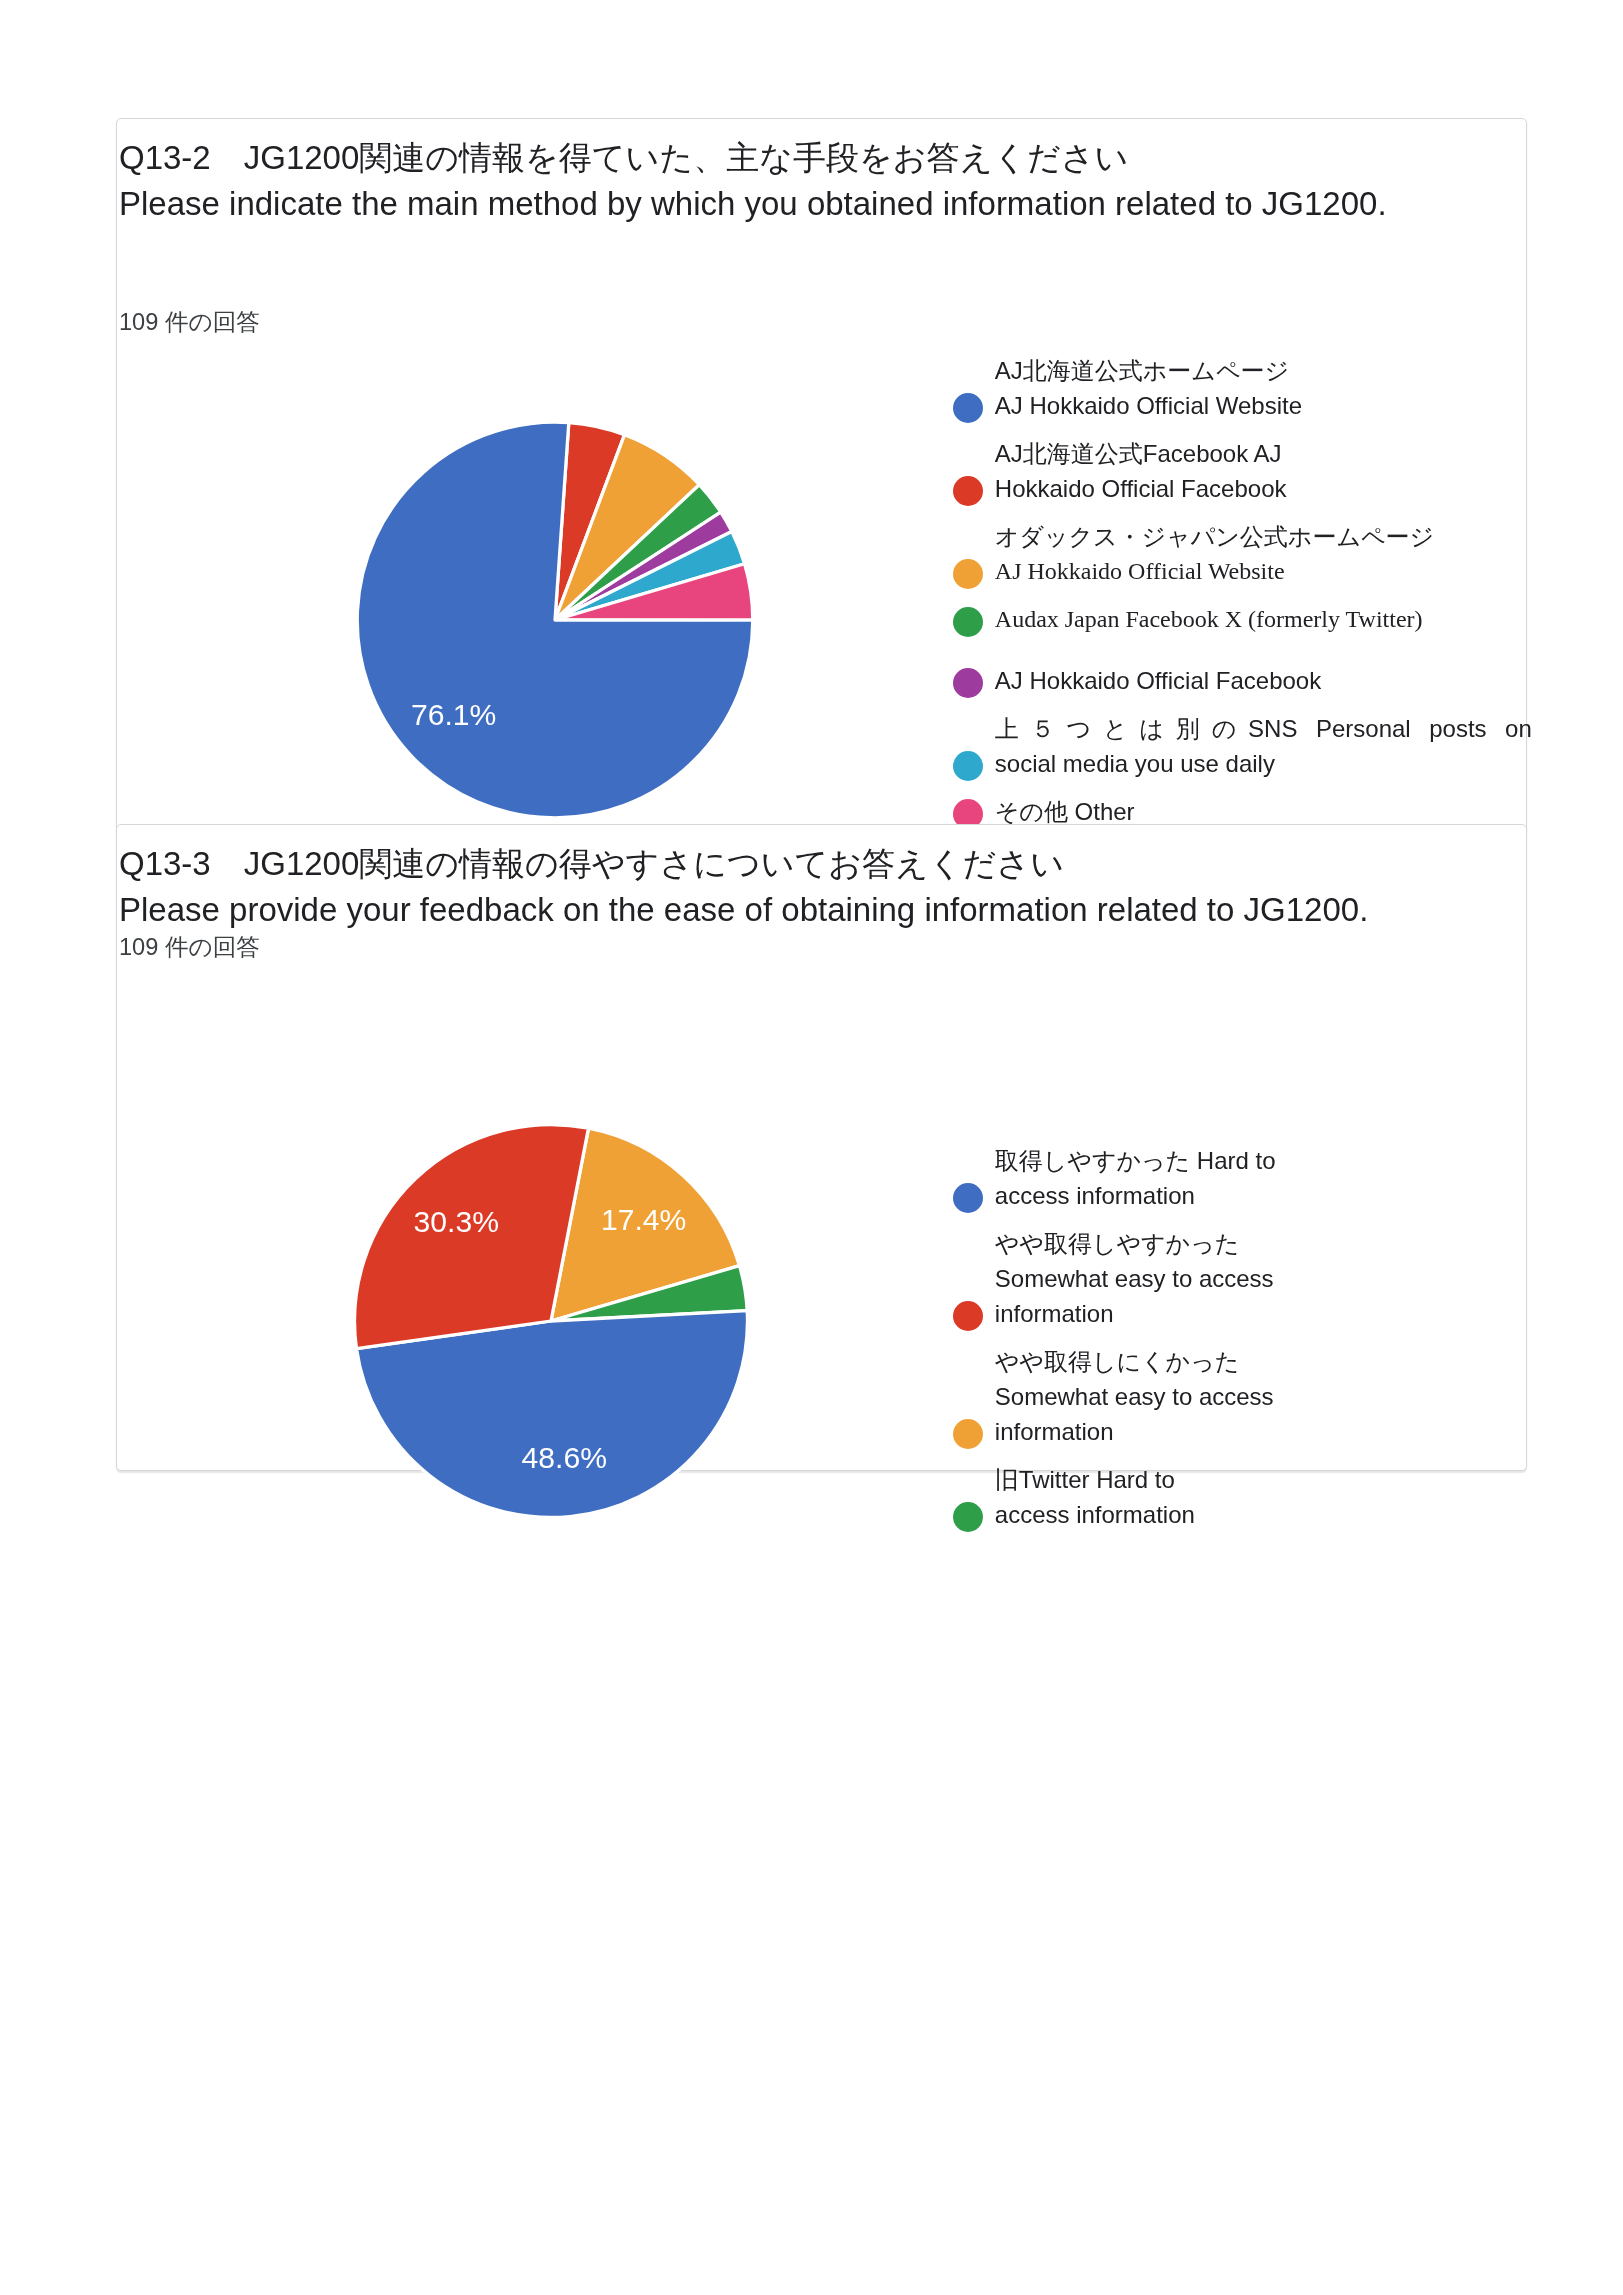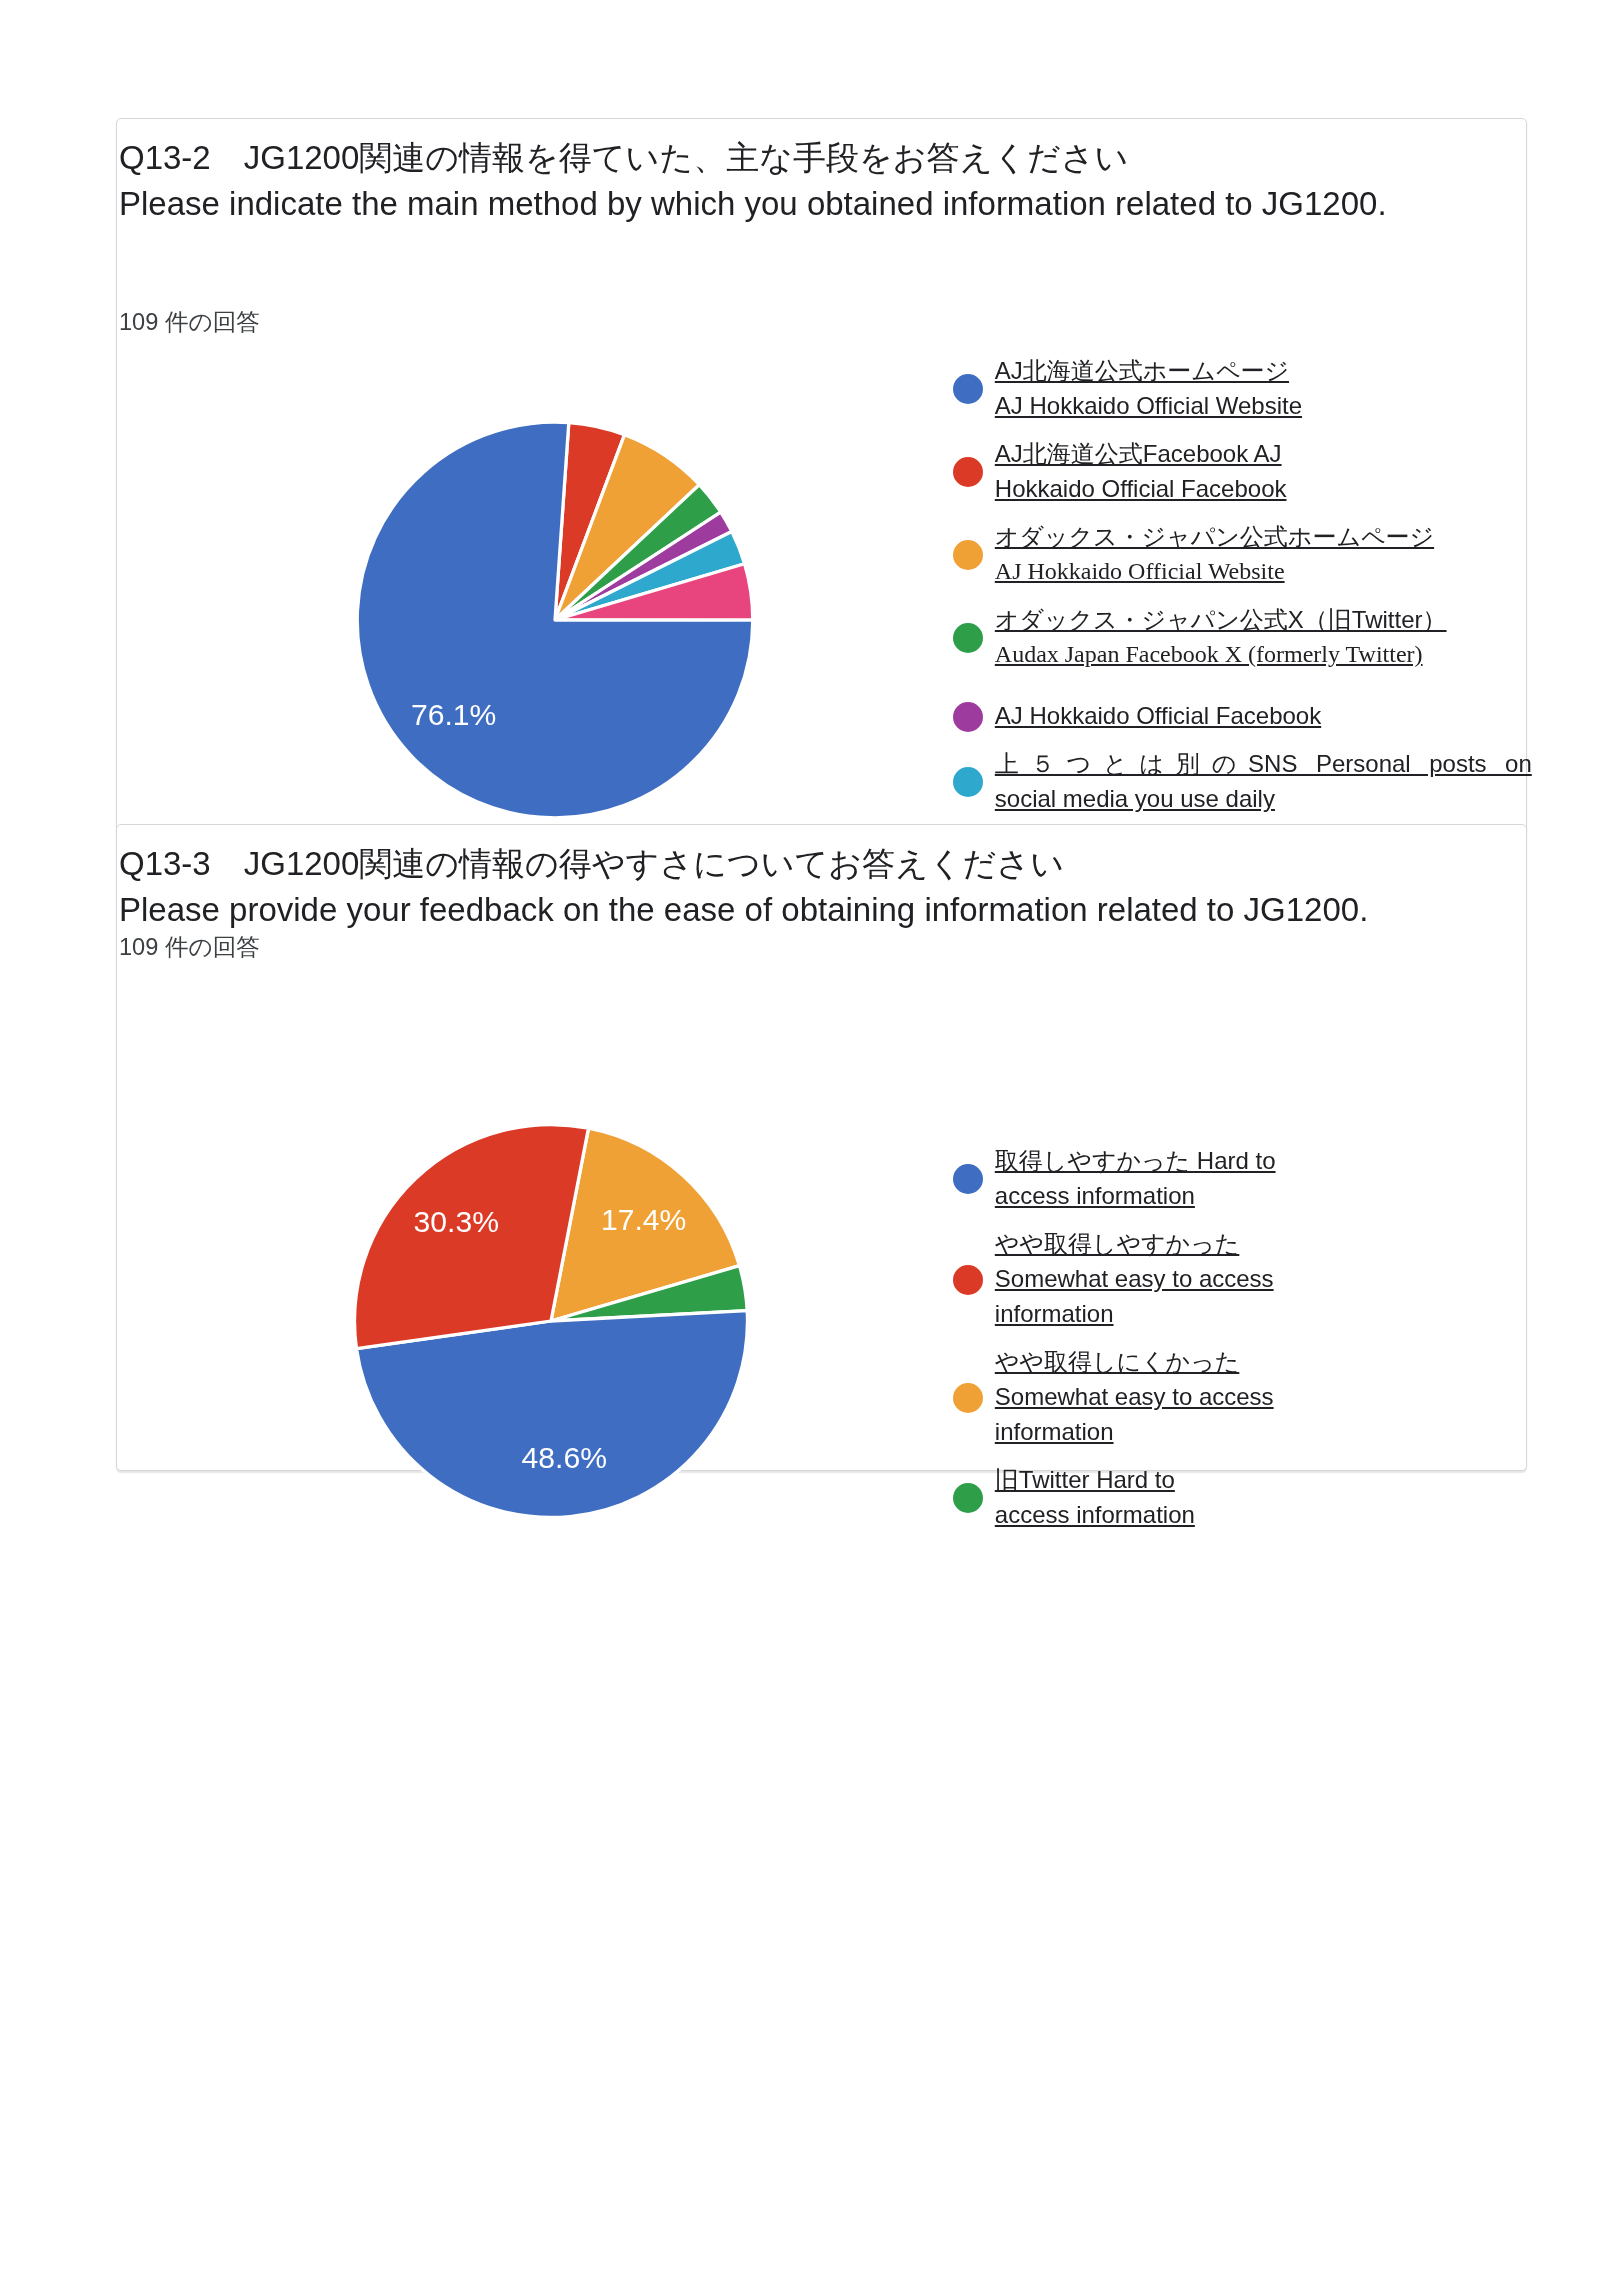--- a/index.html
+++ b/index.html
@@ -20,21 +20,21 @@
   .responses{position:absolute;left:2px;font-size:23.6px;color:#3c4043;}
   #card1 .responses{top:187px;}
   #card2 .responses{top:106px;}
   svg.pie{position:absolute;}
   #pie1{left:235px;top:298px;}
   #pie2{left:231px;top:293px;}
   .pie text{font-family:"Liberation Sans",sans-serif;font-size:46px;fill:#ffffff;}
   .legend{position:absolute;left:836px;width:592px;list-style:none;margin:0;padding:0;}
   #card1 .legend{top:234px;}
   #card2 .legend{top:318px;}
-  .legend-item{display:flex;align-items:center;margin:0 0 13px 0;text-decoration:underline;}
+  .legend-item{display:flex;align-items:flex-end;margin:0 0 13px 0;}
   .legend-item.gap-before{margin-top:26px;}
   .bullet{width:30px;height:30px;border-radius:50%;flex:0 0 30px;margin-right:11.8px;margin-top:2px;}
   .lines{flex:1;font-size:24px;line-height:35px;color:#202124;max-width:537px;}
   .lline.serif{font-family:"Liberation Serif",serif;}
   .lline.justify{text-align:justify;text-align-last:justify;}
 </style>
 </head>
 <body>
 
 <section class="card" id="card1">
@@ -71,21 +71,20 @@
       <li class="legend-item">
         <span class="bullet" style="background: rgb(240, 161, 54);"></span>
         <div class="lines">
           <div class="lline">オダックス・ジャパン公式ホームページ</div>
           <div class="lline serif">AJ Hokkaido Official Website</div>
         </div>
       </li>
       <li class="legend-item">
         <span class="bullet" style="background: rgb(47, 158, 73);"></span>
         <div class="lines">
-          <div class="lline">オダックス・ジャパン公式X（旧Twitter）</div>
           <div class="lline serif">Audax Japan Facebook X (formerly Twitter)</div>
         </div>
       </li>
       <li class="legend-item gap-before">
         <span class="bullet" style="background: rgb(157, 60, 158);"></span>
         <div class="lines">
           <div class="lline">AJ Hokkaido Official Facebook</div>
         </div>
       </li>
       <li class="legend-item">

